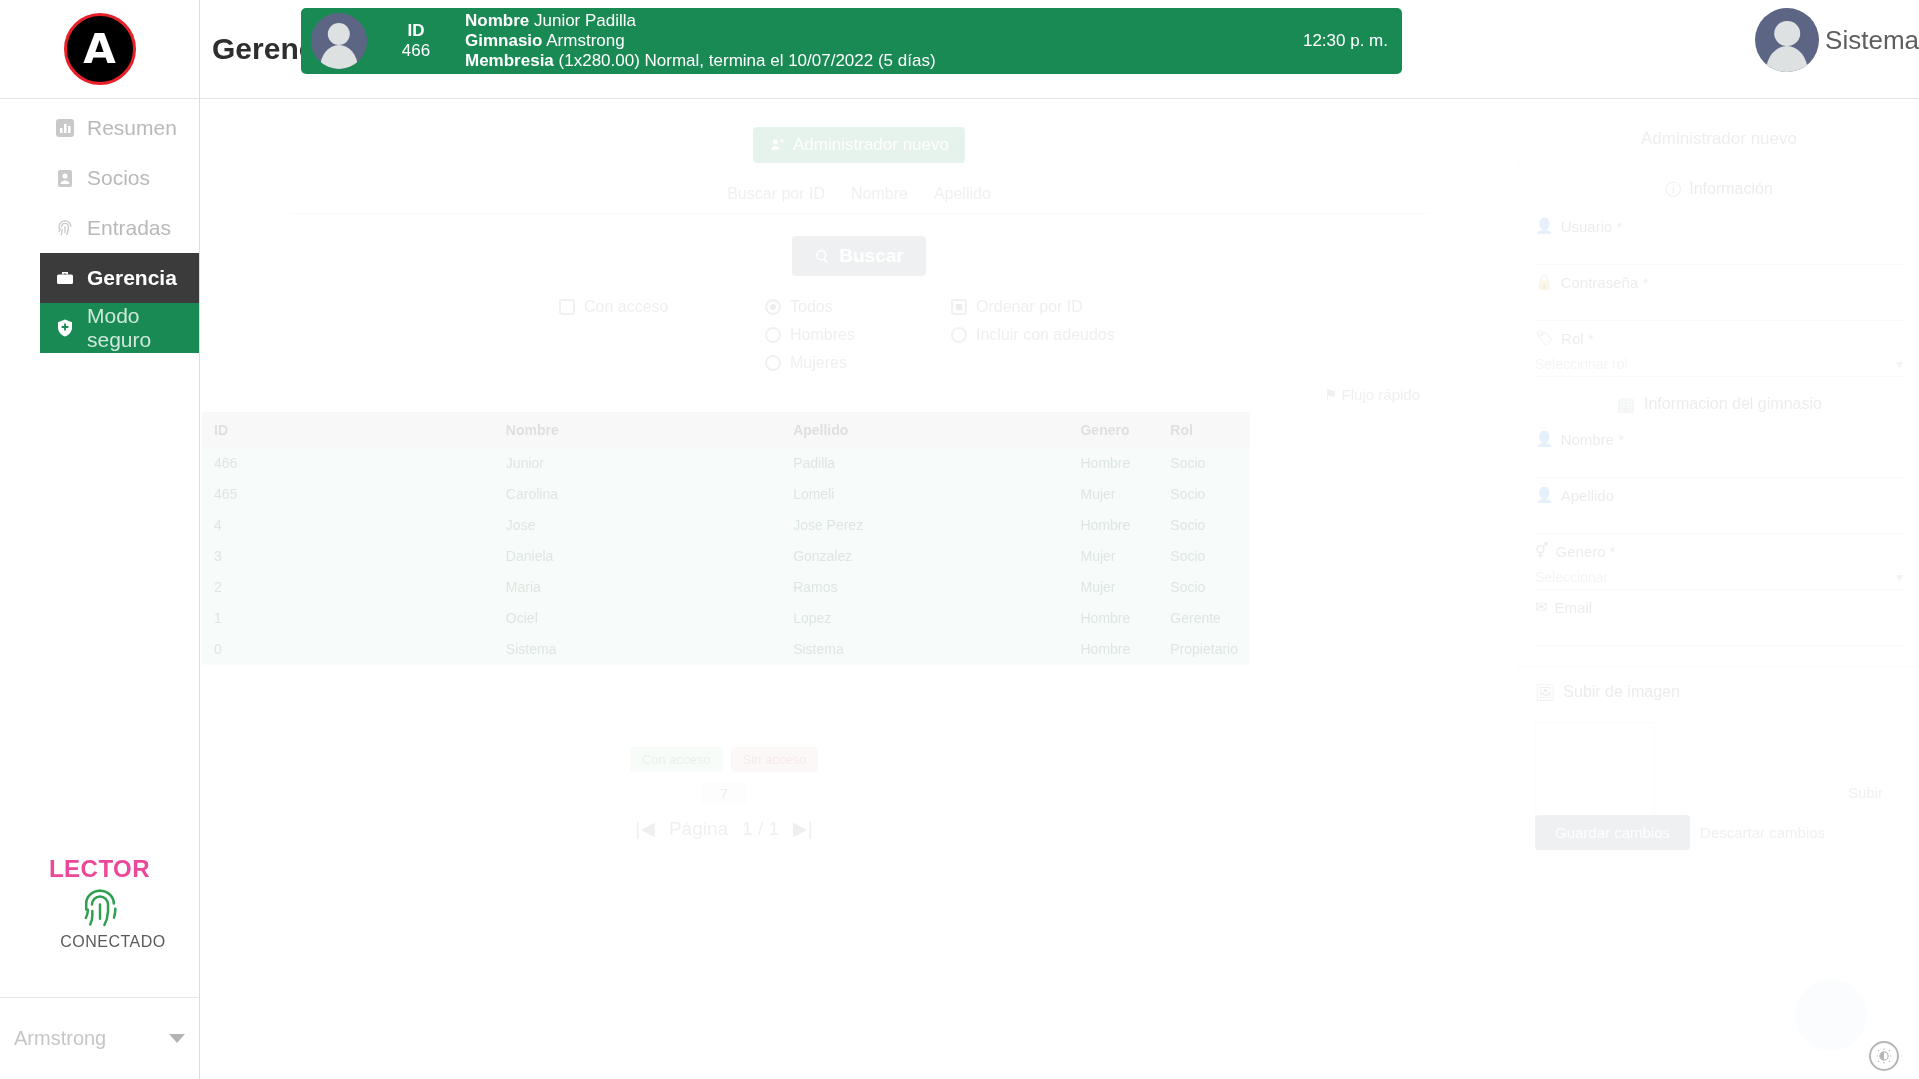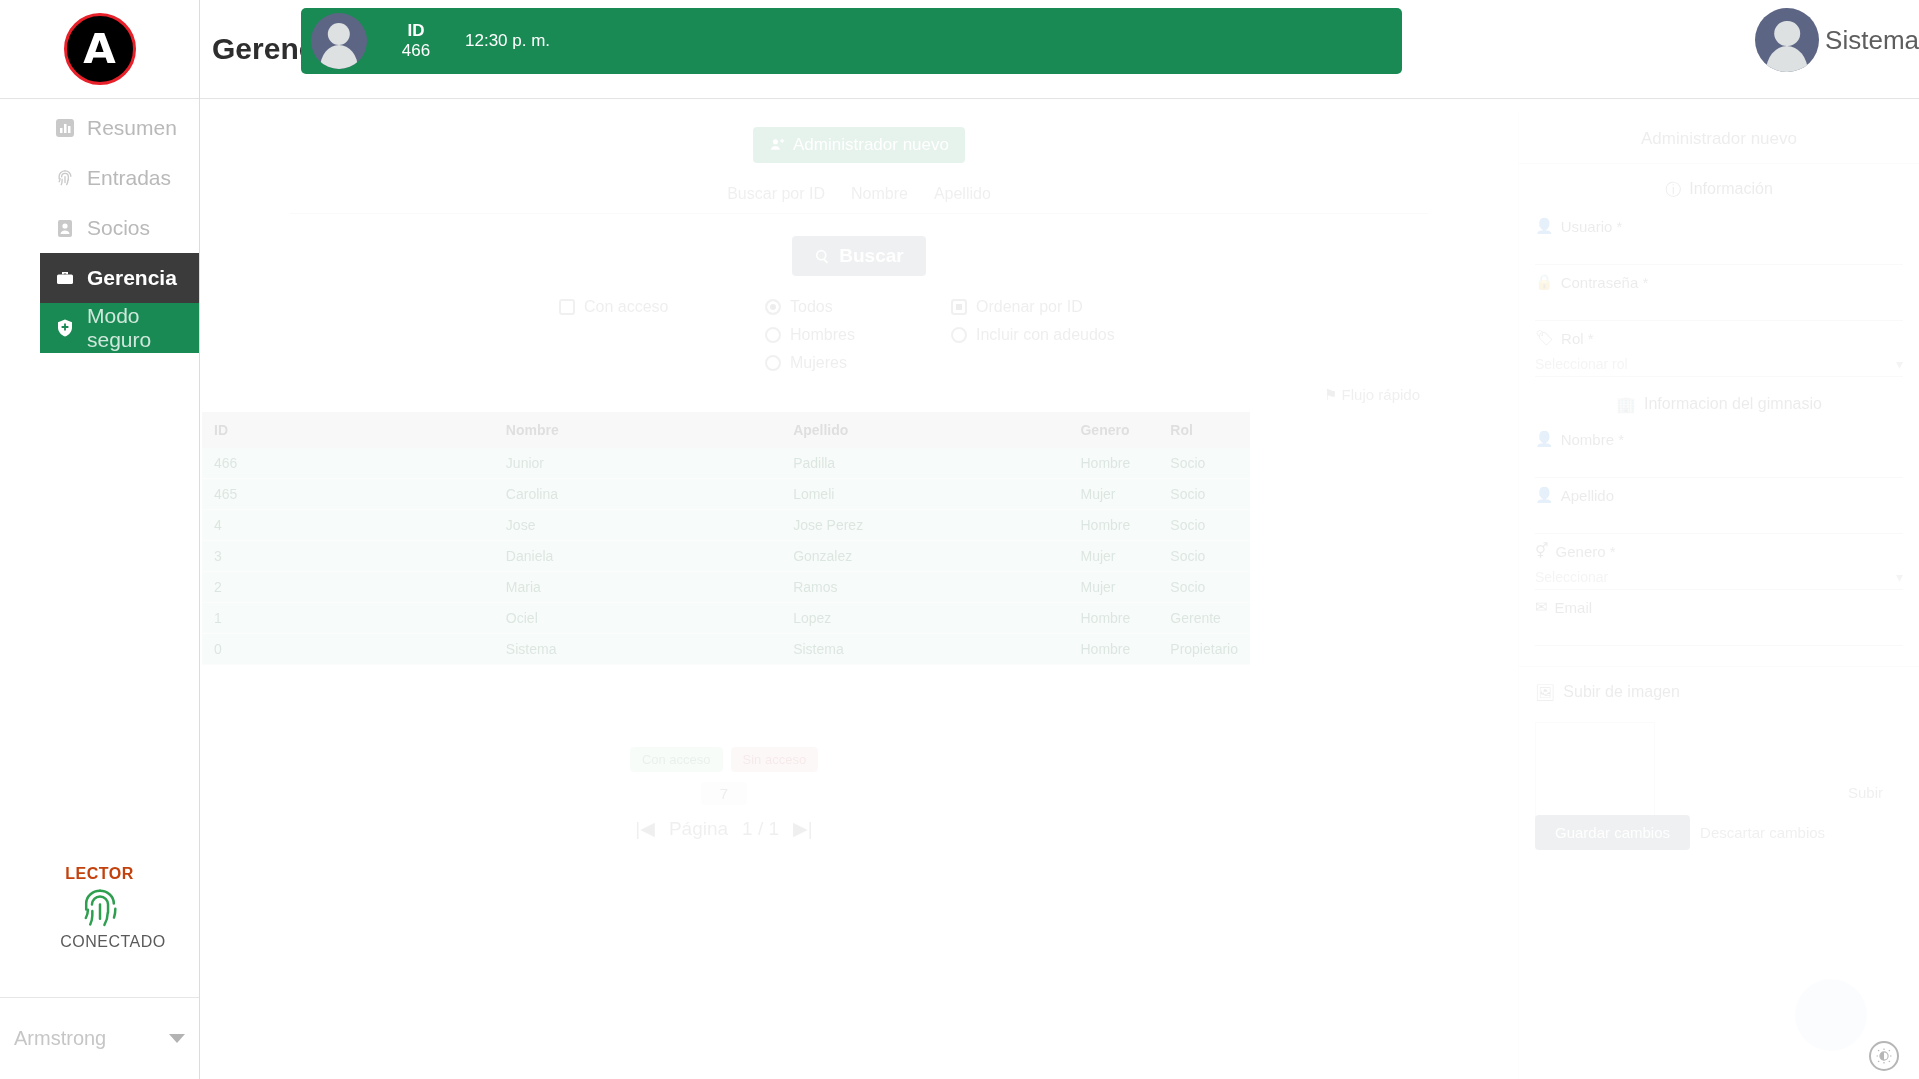--- a/index.html
+++ b/index.html
@@ -56,21 +56,21 @@
   .nav-item.secure {
     background: #1a8a54; color: #cfe8dc;
   }
   .nav-item.secure .ic { color: #ffffff; }
 
   .reader-box {
     position: absolute; left: 0; bottom: 128px;
     width: 199px; text-align: center;
   }
   .reader-title {
-    font-size: 16px; font-weight: bold; color: #c2410c;
+    font-size: 24px; font-weight: bold; color: #ec4899;
     letter-spacing: .5px;
   }
   .reader-icon { margin: 2px 0 2px; display:flex; justify-content:center; }
   .reader-status {
     font-size: 16px; color: #5a5a5a; letter-spacing: .5px; margin-left: 27px;
   }
 
   .gym-select {
     position: absolute; left: 0; bottom: 0;
     width: 199px; height: 82px;
@@ -324,48 +324,48 @@
       <div class="nav-item">
         <span class="ic">
           <svg width="20" height="20" viewBox="0 0 20 20">
               <rect x="1" y="1" width="18" height="18" rx="3" fill="currentColor"></rect>
               <rect x="5" y="10" width="2.5" height="5" fill="#fff"></rect>
               <rect x="9" y="6" width="2.5" height="9" fill="#fff"></rect>
               <rect x="13" y="8" width="2.5" height="7" fill="#fff"></rect>
             </svg>
         </span>
         <span>Resumen</span>
+      </div>
+
+      <div class="nav-item">
+        <span class="ic">
+          <svg width="20" height="20" viewBox="0 0 20 20">
+              <rect x="3" y="2" width="14" height="17" rx="2" fill="currentColor"></rect>
+              <circle cx="10" cy="8" r="2.6" fill="#fff"></circle>
+              <path d="M5.5 16c0-2.4 2-3.6 4.5-3.6s4.5 1.2 4.5 3.6z" fill="#fff"></path>
+            </svg>
+        </span>
+        <span>Socios</span>
       </div>
 
       <div class="nav-item">
         <span class="ic">
           <svg width="20" height="20" viewBox="0 0 24 24" fill="none" stroke="currentColor" stroke-width="1.6" stroke-linecap="round">
             <path d="M12 3.5c-4 0-7 3-7 6.5v3"></path>
               <path d="M19 10c0-3.5-3-6.5-7-6.5"></path>
             <path d="M8 10.5a4 4 0 018 0v4"></path>
               <path d="M12 10.5v7"></path>
             <path d="M15.5 14.5c0 2-.6 4-1.5 5.5"></path>
               <path d="M8.5 13.5v2c0 1.6-.4 3.2-1 4.5"></path>
             <path d="M5 16.5c.6-1.3 1-2.6 1-4"></path>
           </svg>
         </span>
         <span>Entradas</span>
       </div>
 
-      <div class="nav-item">
-        <span class="ic">
-          <svg width="20" height="20" viewBox="0 0 20 20">
-              <rect x="3" y="2" width="14" height="17" rx="2" fill="currentColor"></rect>
-              <circle cx="10" cy="8" r="2.6" fill="#fff"></circle>
-              <path d="M5.5 16c0-2.4 2-3.6 4.5-3.6s4.5 1.2 4.5 3.6z" fill="#fff"></path>
-            </svg>
-        </span>
-        <span>Socios</span>
-      </div>
-
       <div class="nav-item active">
         <span class="ic">
           <svg width="20" height="20" viewBox="0 0 20 20">
               <path d="M7 4h6v2.2h-1.8V5.4H8.8v.8H7z" fill="currentColor"></path>
               <rect x="2" y="6.4" width="16" height="9.6" rx="1.6" fill="currentColor"></rect>
             </svg>
         </span>
         <span>Gerencia</span>
       </div>
 
@@ -416,20 +416,34 @@
   </div>
 
   <div class="notif">
     <div class="avatar">
       <div class="head"></div>
         <div class="body"></div>
     </div>
     <div class="idblock">
       <div class="lbl">ID</div>
       <div>466</div>
+    </div>
+    <div class="info">
+      <div>
+        <span class="k">Nombre</span>
+        <span>Junior Padilla</span>
+      </div>
+      <div>
+        <span class="k">Gimnasio</span>
+        <span>Armstrong</span>
+      </div>
+      <div>
+        <span class="k">Membresia</span>
+        <span>(1x280.00) Normal, termina el 10/07/2022 (5 días)</span>
+      </div>
     </div>
     <div class="clock">12:30 p. m.</div>
   </div>
 
   <div class="content">
 
     <div class="center-col">
 
       <div class="ghost" style="text-align:center; padding-top:16px;">
         <span class="btn-green-soft">

